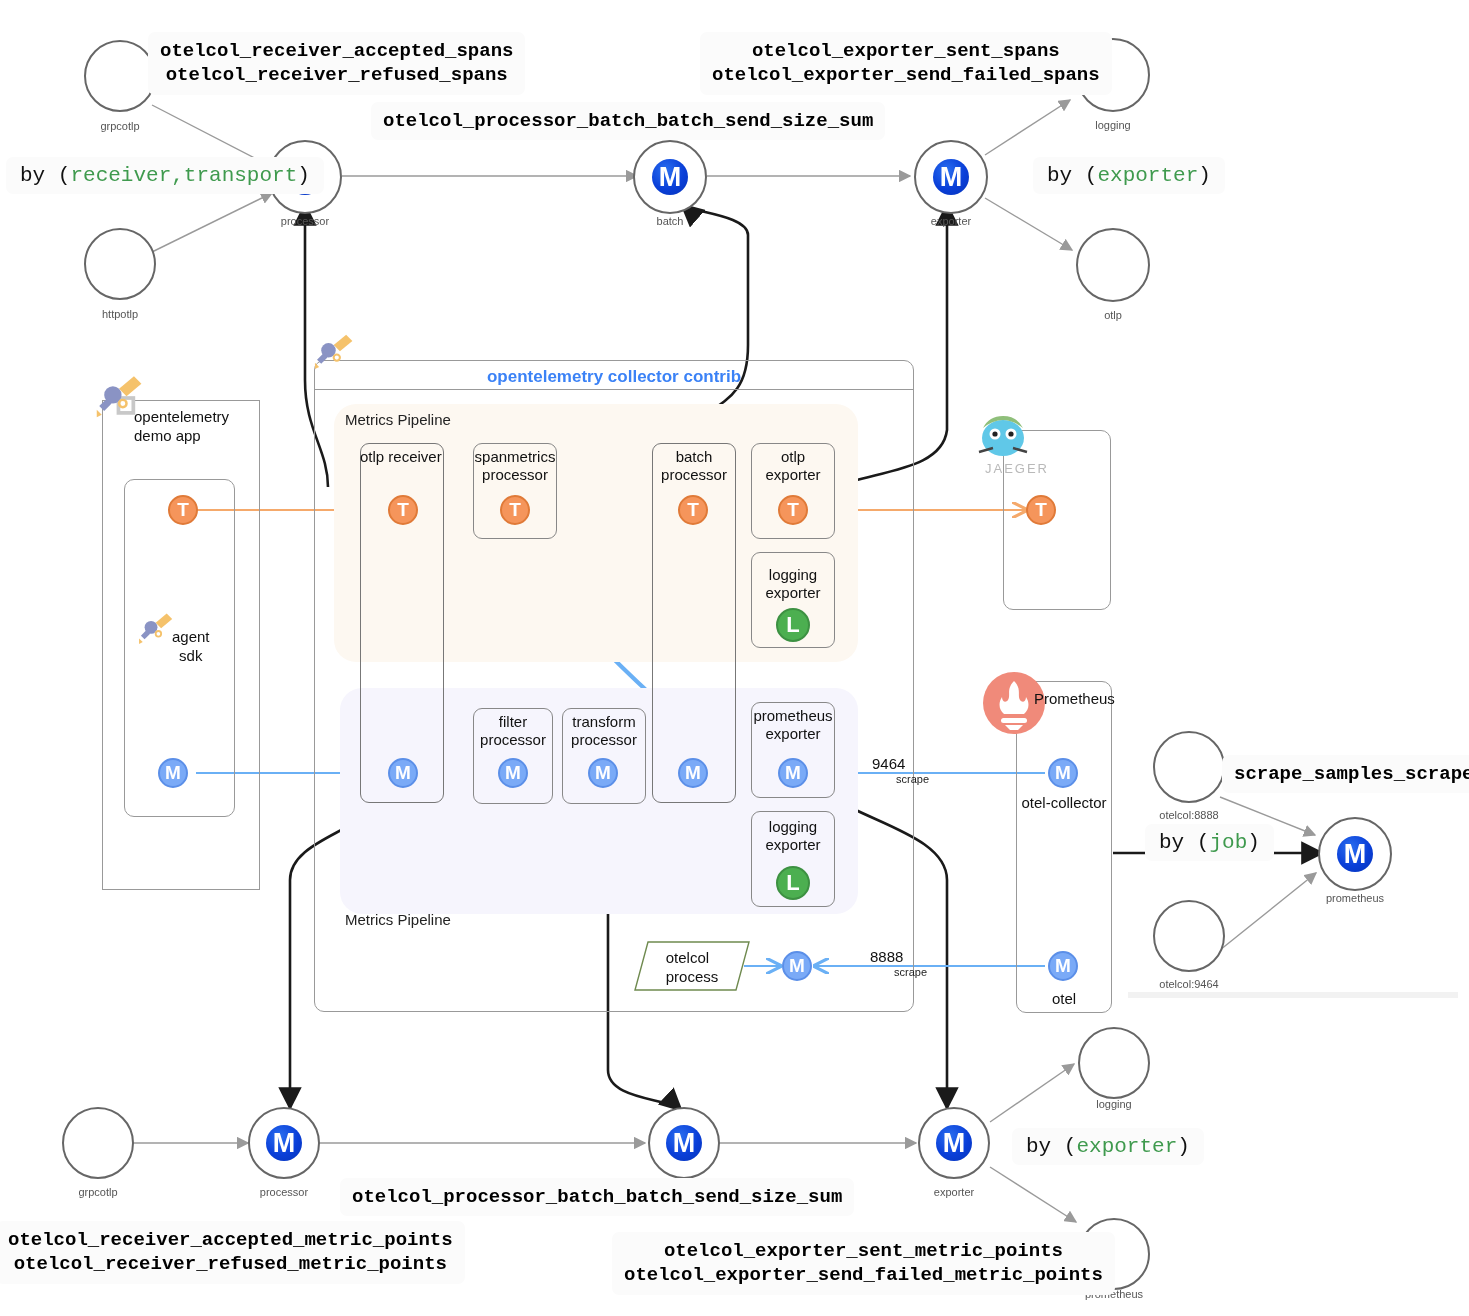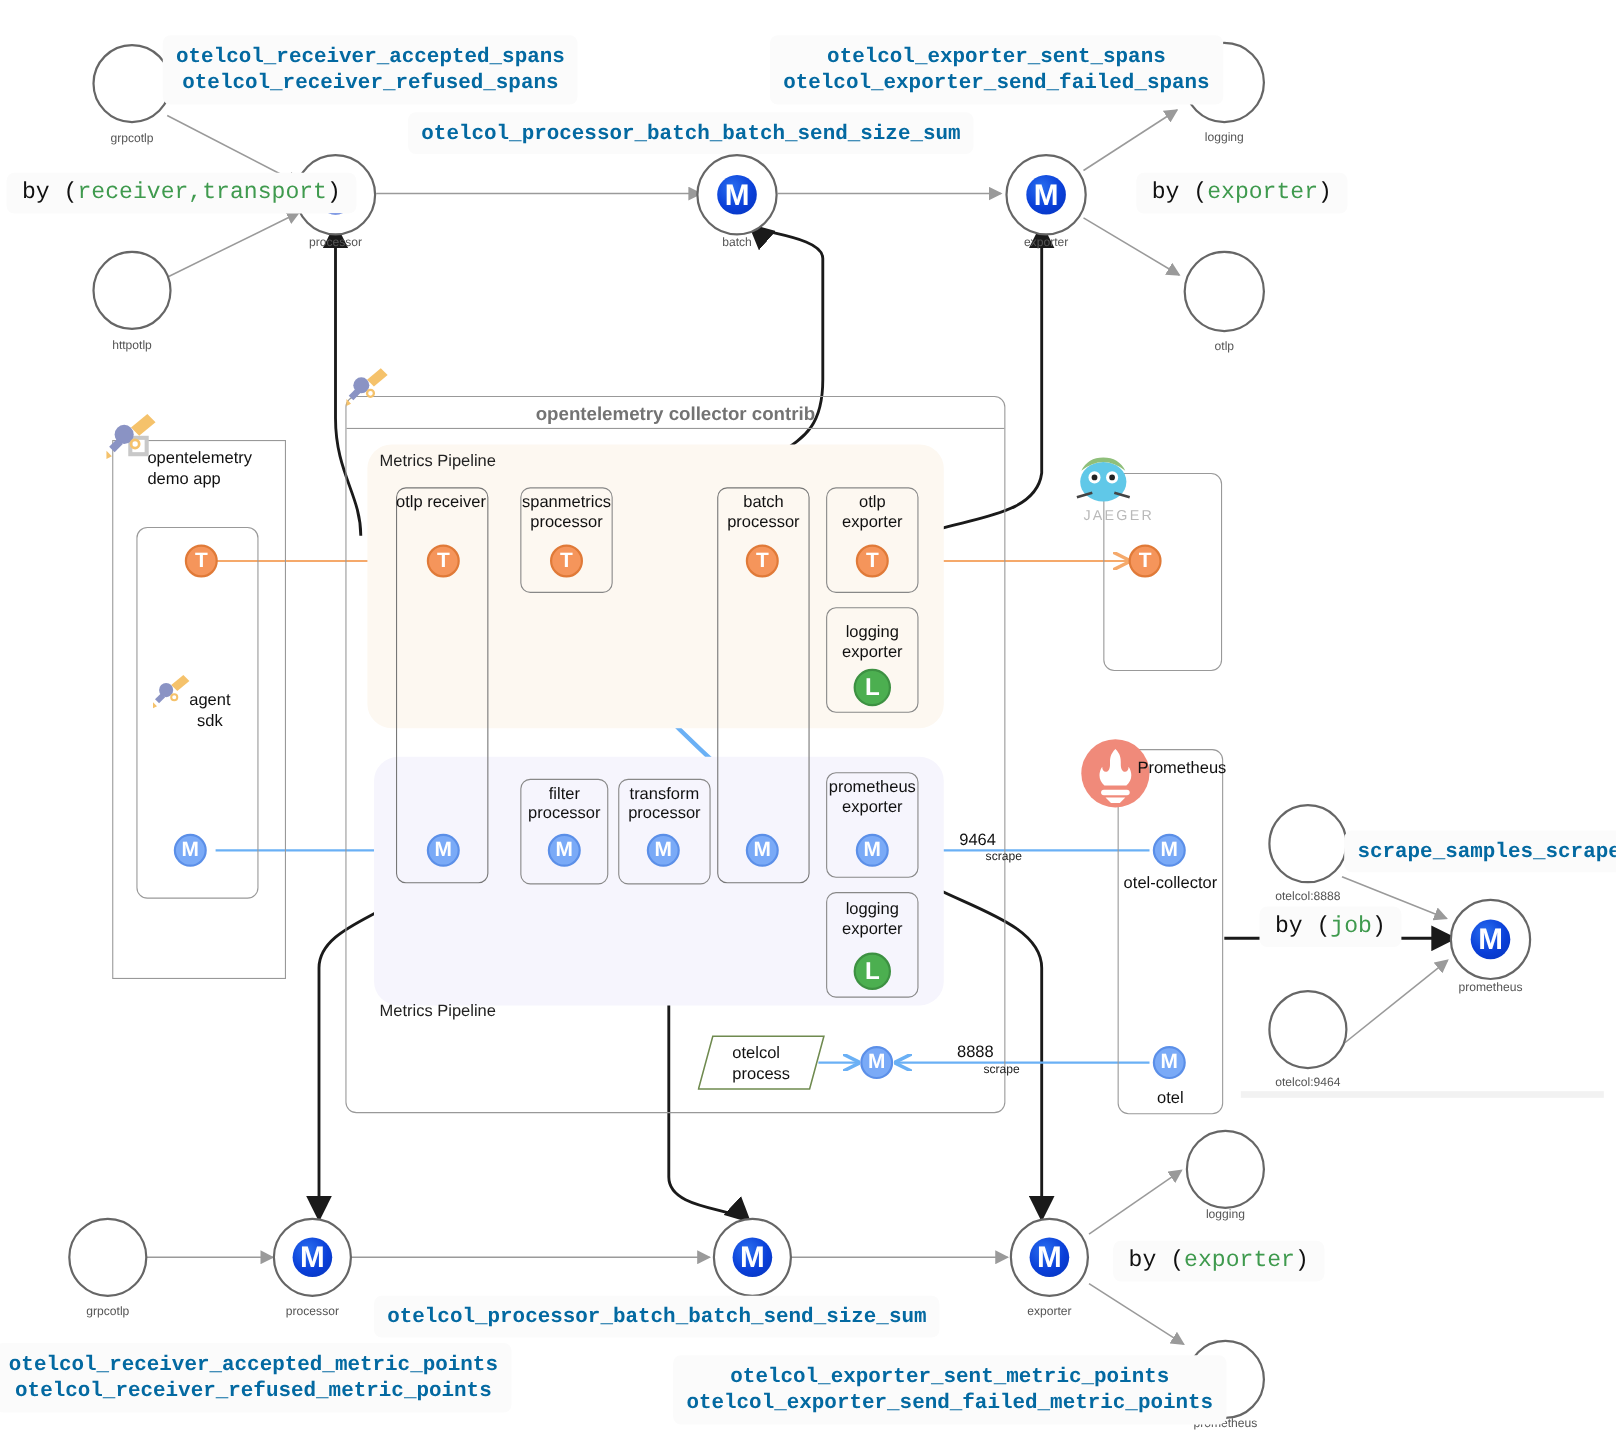--- a/index.html
+++ b/index.html
@@ -4,21 +4,21 @@
 <style>
   html,body{margin:0;padding:0;background:#ffffff;}
   body{width:1469px;height:1316px;position:relative;overflow:hidden;
        font-family:"Liberation Sans",sans-serif;}
   #stage{position:absolute;left:0;top:0;width:1469px;height:1316px;}
   svg.layer{position:absolute;left:0;top:0;width:1469px;height:1316px;pointer-events:none;}
 
   
   .mchip{position:absolute;background:#fbfbfb;border-radius:7px;
          font-family:"Liberation Mono",monospace;font-weight:bold;
-         font-size:19px;color:#0369a1;line-height:1.28;text-align:center;
+         font-size:19px;color:#000000;line-height:1.28;text-align:center;
          padding:7px 12px;white-space:pre;}
   .bychip{position:absolute;background:#fbfbfb;border-radius:7px;
           font-family:Liberation Mono, monospace;font-size:21px;
           color:#111;padding:7px 14px;white-space:pre;}
   .bychip .g{color:#3f9a4e;}
 
   
   .ncircle{position:absolute;border:2px solid #666;border-radius:50%;
            background:#fff;box-sizing:border-box;}
   .nlabel{position:absolute;font-size:11px;color:#555;text-align:center;
@@ -43,21 +43,21 @@
         font-family:"Liberation Sans",sans-serif;}
   .ldot{position:absolute;border-radius:50%;background:#4caf50;
         border:2px solid #3d9142;color:#fff;font-weight:bold;
         display:flex;align-items:center;justify-content:center;
         font-size:22px;box-sizing:border-box;
         font-family:"Liberation Sans",sans-serif;}
 
   
   .cbox{position:absolute;border:1px solid #999;box-sizing:border-box;background:transparent;}
   .cbox.r{border-radius:10px;}
-  .ctitle{position:absolute;font-size:17px;font-weight:bold;color:#737373;
+  .ctitle{position:absolute;font-size:17px;font-weight:bold;color:#3b82f6;
           font-family:"Liberation Sans",sans-serif;}
   .plabel{position:absolute;font-size:15px;color:#222;
           font-family:"Liberation Sans",sans-serif;}
   .pipebg{position:absolute;border-radius:22px;}
   .compbox{position:absolute;border:1px solid #888;border-radius:9px;
            box-sizing:border-box;background:transparent;}
   .comptitle{position:absolute;font-size:15px;color:#111;text-align:center;
              line-height:1.22;font-family:"Liberation Sans",sans-serif;width:100%;}
   .colbox{position:absolute;border:1px solid #777;border-radius:9px;
           box-sizing:border-box;background:transparent;}

